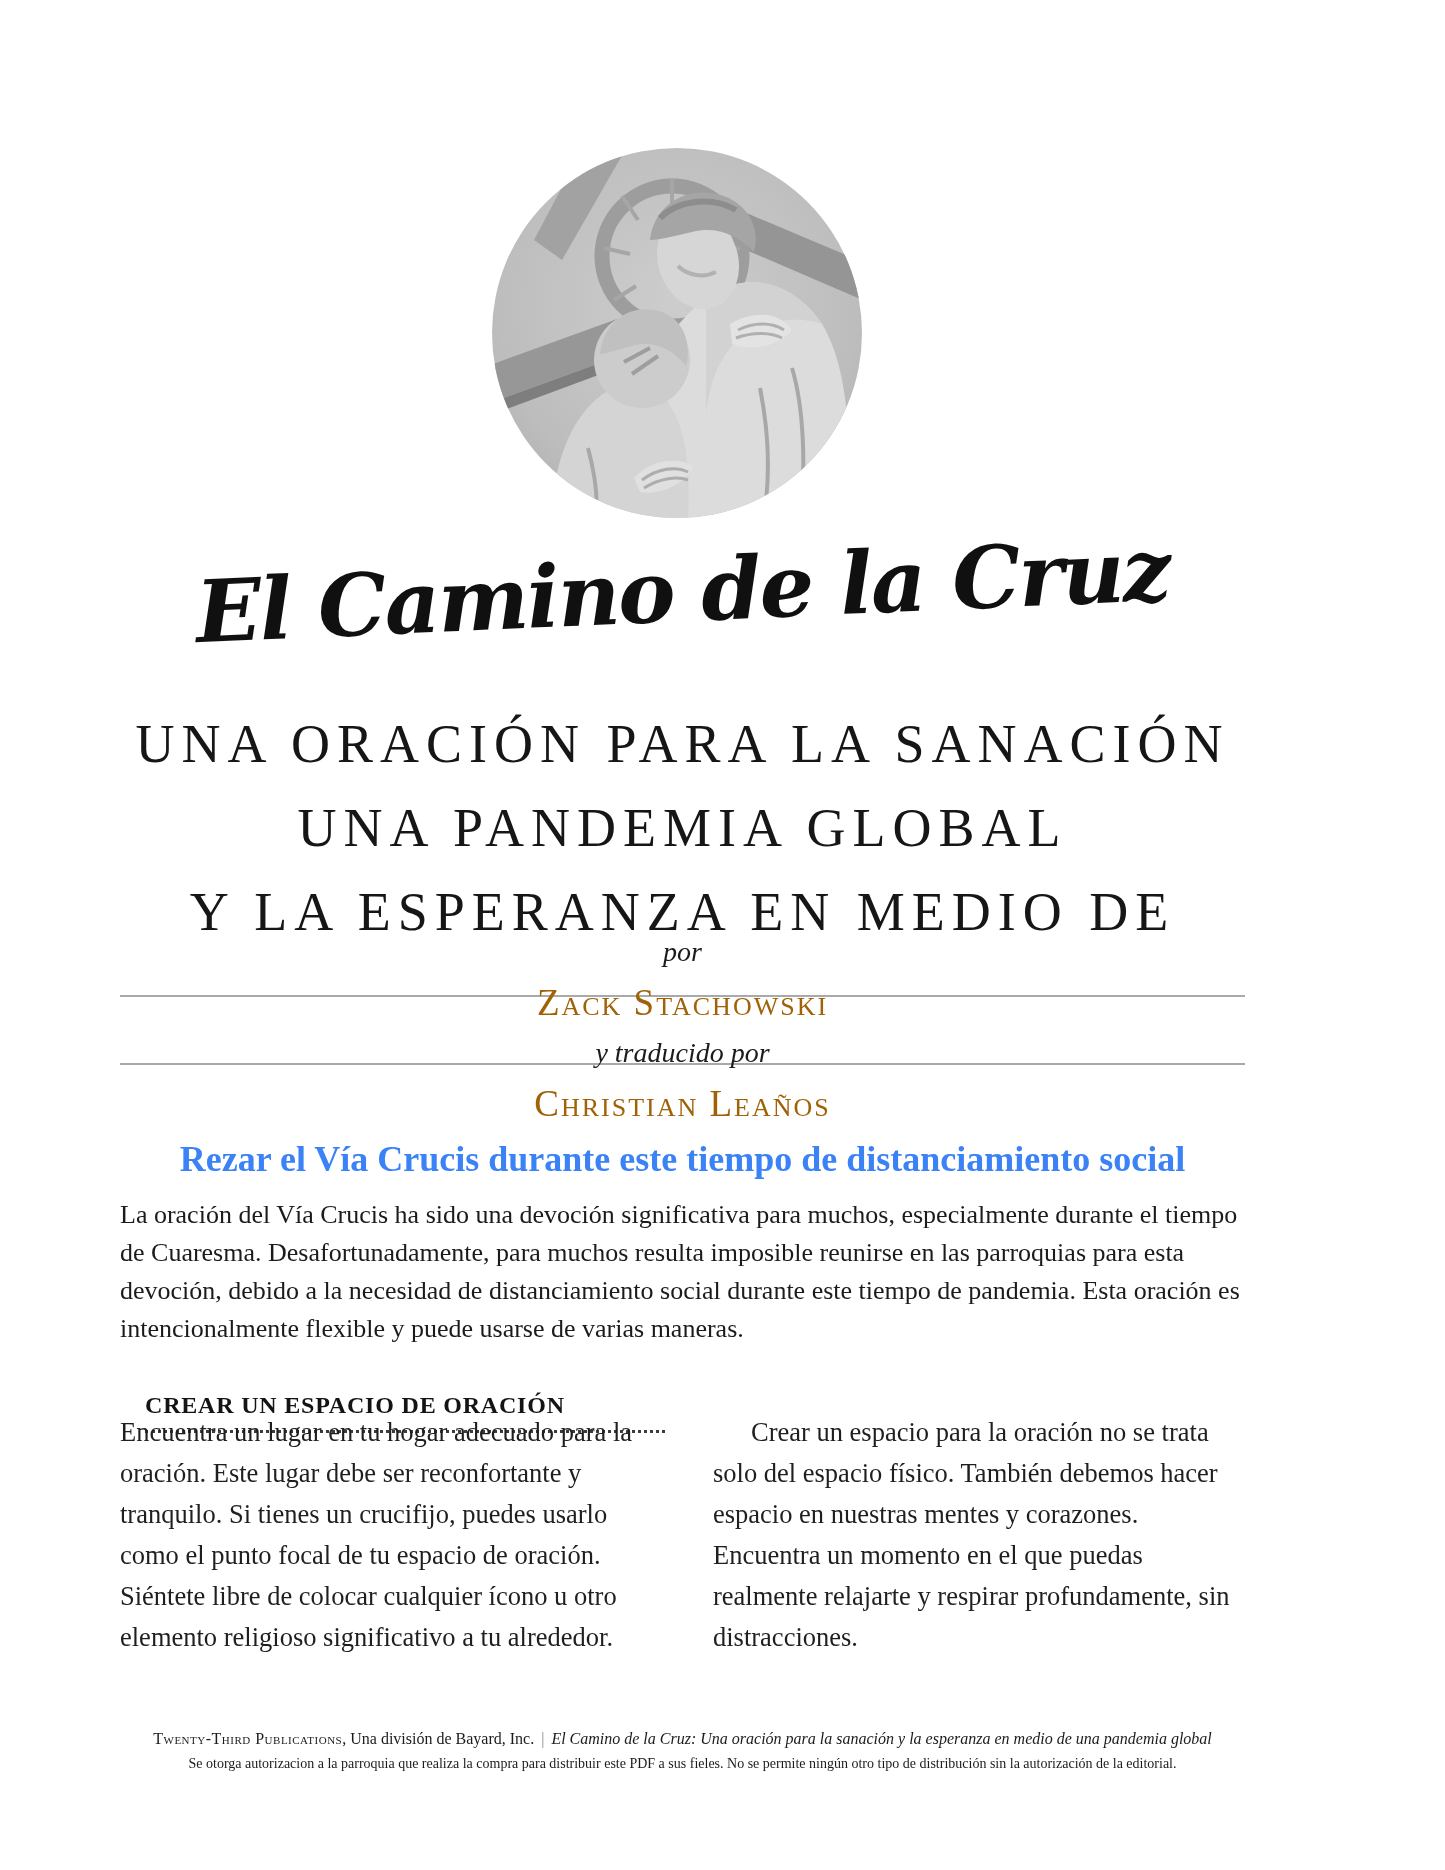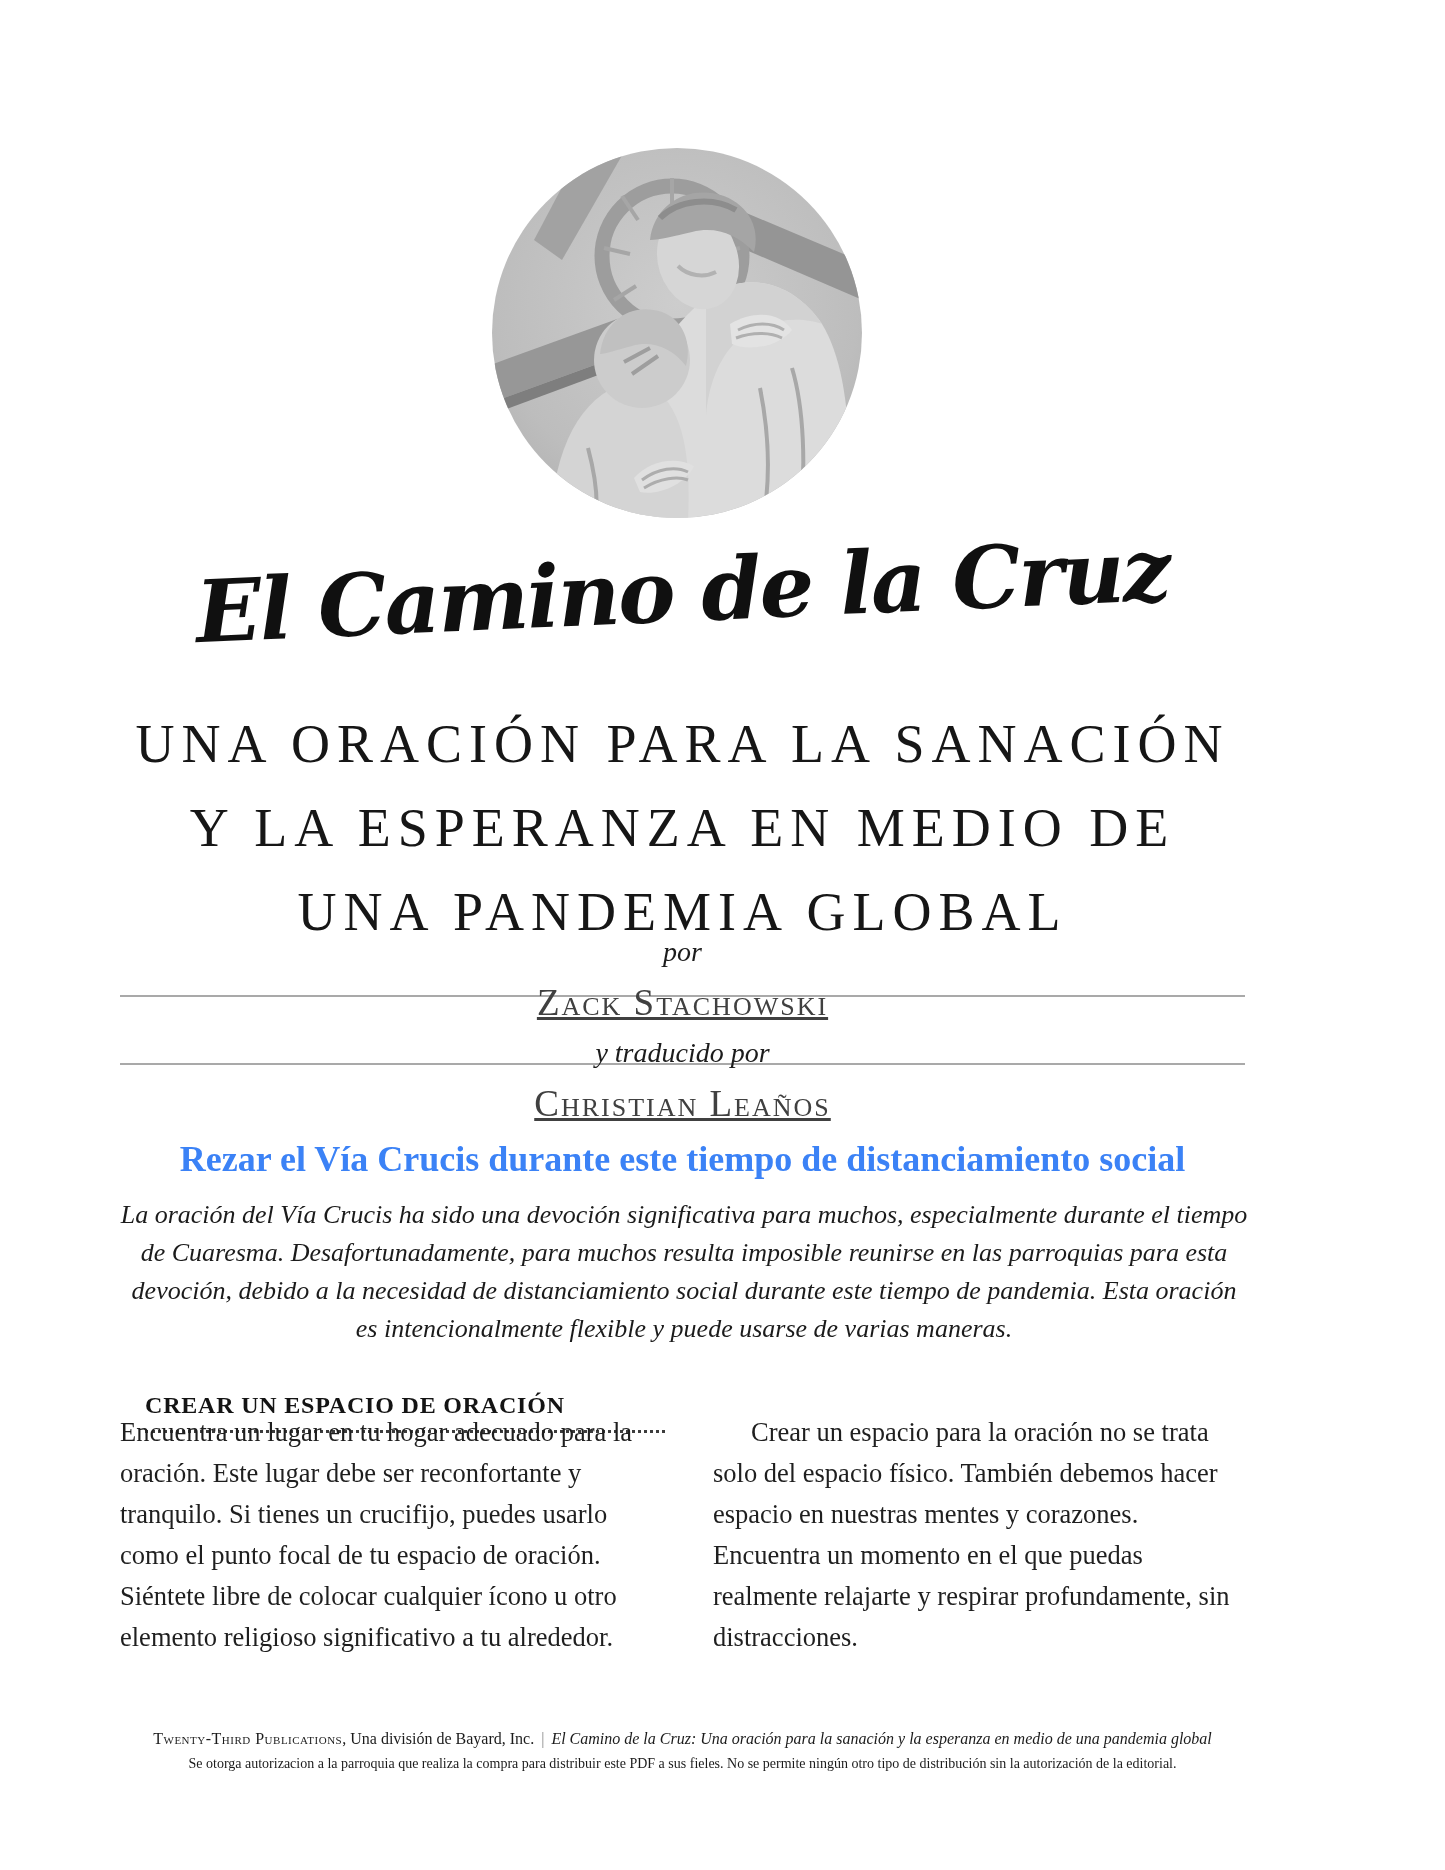--- a/index.html
+++ b/index.html
@@ -39,30 +39,30 @@
   }
   
   .byline{
     position:absolute;left:120px;top:995px;width:1125px;height:66px;
     border-top:2px solid #a9a9a9;border-bottom:2px solid #a9a9a9;
     display:flex;align-items:center;justify-content:center;gap:13px;
     white-space:nowrap;
     flex-direction:column;
   }
   .byline .connector{font-style:italic;font-size:28px;color:#1c1c1c;}
-  .byline .person{font-variant:small-caps;font-size:37px;letter-spacing:2px;color:#404040;text-decoration:underline;}
+  .byline .person{font-variant:small-caps;font-size:37px;letter-spacing:2px;color:#a16207;}
   
   .lede-heading{
     position:absolute;left:120px;top:1138px;width:1125px;margin:0;
     text-align:center;font-size:36px;font-weight:bold;color:#3b82f6;
     white-space:nowrap;
   }
   .lede-body{
     position:absolute;left:120px;top:1196px;width:1128px;margin:0;
-    font-style:italic;font-size:26px;line-height:38px;color:#1b1b1b;text-align:center;
+    font-size:26px;line-height:38px;color:#1b1b1b;
   }
   
   .section-label{
     position:absolute;left:120px;top:1392px;width:520px;
     font-size:24px;font-weight:bold;letter-spacing:0.8px;color:#141414;
     padding-bottom:11px;
     border-bottom:3px dotted #3c3c3c;
     margin-left:25px;
   }
   .columns{
@@ -149,22 +149,22 @@
         <path d="M 268 240 C 278 290 278 330 272 368"></path>
         <path d="M 96 300 C 104 330 106 352 104 370"></path>
       </g>
     </svg>
   </div>
 
   <div class="script-title">El Camino de la Cruz</div>
 
   <div class="subtitle">
     <div class="line">UNA ORACIÓN PARA LA SANACIÓN</div>
+    <div class="line">UNA PANDEMIA GLOBAL</div>
     <div class="line">Y LA ESPERANZA EN MEDIO DE</div>
-    <div class="line">UNA PANDEMIA GLOBAL</div>
   </div>
 
   <div class="byline">
     <span class="connector">por</span>
     <span class="person">Zack Stachowski</span>
     <span class="connector">y traducido por</span>
     <span class="person">Christian Leaños</span>
   </div>
 
   <h2 class="lede-heading">Rezar el Vía Crucis durante este tiempo de distanciamiento social</h2>

